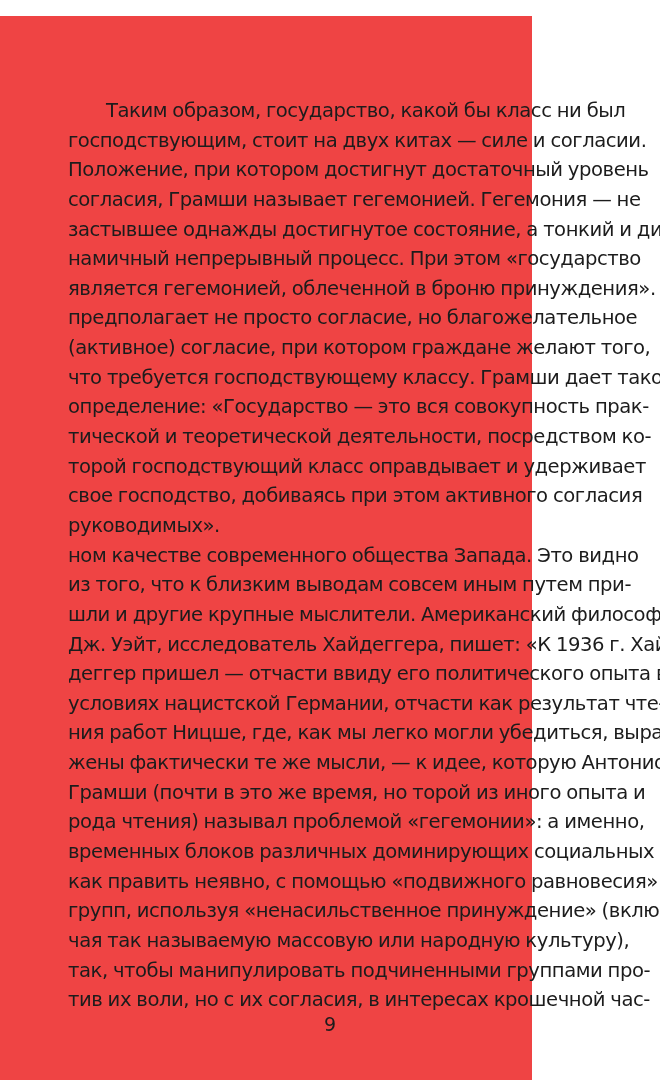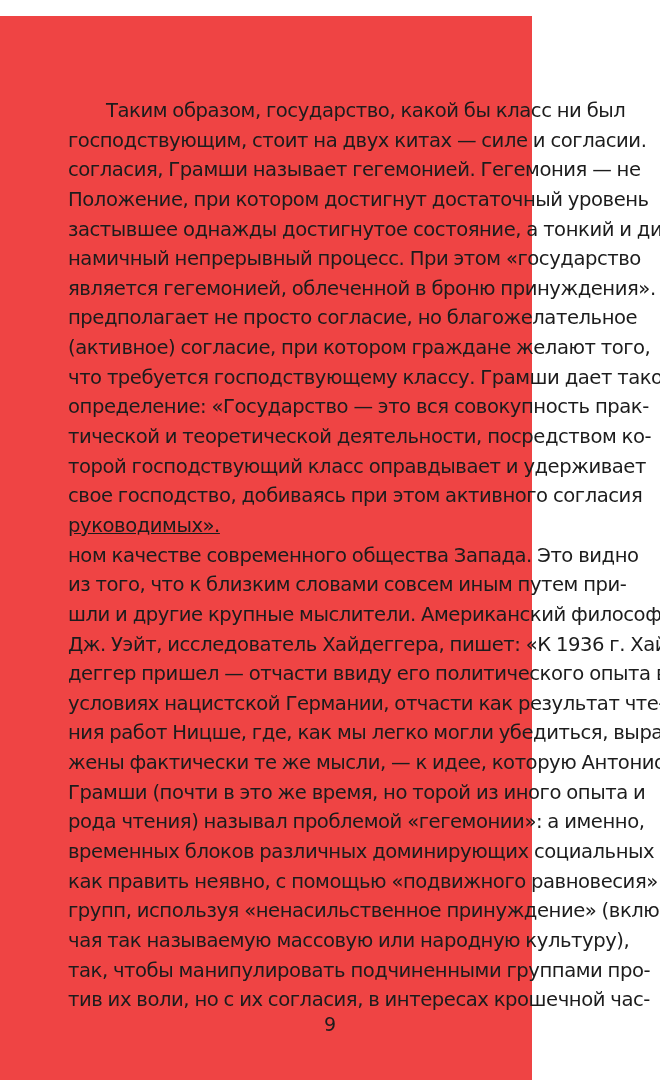--- a/index.html
+++ b/index.html
@@ -36,21 +36,20 @@
       display: block;
       height: 29.65px;
       line-height: 29.65px;
       white-space: nowrap;
       text-align: justify;
       text-align-last: justify;
     }
     .line.last {
       text-align: left;
       text-align-last: left;
-      text-decoration: underline;
     }
     .line.indent {
       padding-left: 38px;
     }
     .page-number {
       position: absolute;
       left: 0;
       width: 660px;
       top: 997px;
       text-align: center;
@@ -60,37 +59,37 @@
     }
   </style>
 </head>
 <body>
 
 <div class="page">
   <div class="text-block">
     <div>
       <span class="line indent">Таким образом, государство, какой бы класс ни был</span>
       <span class="line">господствующим, стоит на двух китах — силе и согласии.</span>
+      <span class="line">Положение, при котором достигнут достаточный уровень</span>
       <span class="line">согласия, Грамши называет гегемонией. Гегемония — не</span>
-      <span class="line">Положение, при котором достигнут достаточный уровень</span>
       <span class="line">застывшее однажды достигнутое состояние, а тонкий и ди-</span>
       <span class="line">намичный непрерывный процесс. При этом «государство</span>
       <span class="line">является гегемонией, облеченной в броню принуждения».</span>
       <span class="line">предполагает не просто согласие, но благожелательное</span>
       <span class="line">(активное) согласие, при котором граждане желают того,</span>
       <span class="line">что требуется господствующему классу. Грамши дает такое</span>
       <span class="line">определение: «Государство — это вся совокупность прак-</span>
       <span class="line">тической и теоретической деятельности, посредством ко-</span>
       <span class="line">торой господствующий класс оправдывает и удерживает</span>
       <span class="line">свое господство, добиваясь при этом активного согласия</span>
       <span class="line last">руководимых».</span>
     </div>
     <div>
       <span class="line">ном качестве современного общества Запада. Это видно</span>
-      <span class="line">из того, что к близким словами совсем иным путем при-</span>
+      <span class="line">из того, что к близким выводам совсем иным путем при-</span>
       <span class="line">шли и другие крупные мыслители. Американский философ</span>
       <span class="line">Дж. Уэйт, исследователь Хайдеггера, пишет: «К 1936 г. Хай-</span>
       <span class="line">деггер пришел — отчасти ввиду его политического опыта в</span>
       <span class="line">условиях нацистской Германии, отчасти как результат чте-</span>
       <span class="line">ния работ Ницше, где, как мы легко могли убедиться, выра-</span>
       <span class="line">жены фактически те же мысли, — к идее, которую Антонио</span>
       <span class="line">Грамши (почти в это же время, но торой из иного опыта и</span>
       <span class="line">рода чтения) называл проблемой «гегемонии»: а именно,</span>
       <span class="line">временных блоков различных доминирующих социальных</span>
       <span class="line">как править неявно, с помощью «подвижного равновесия»</span>

